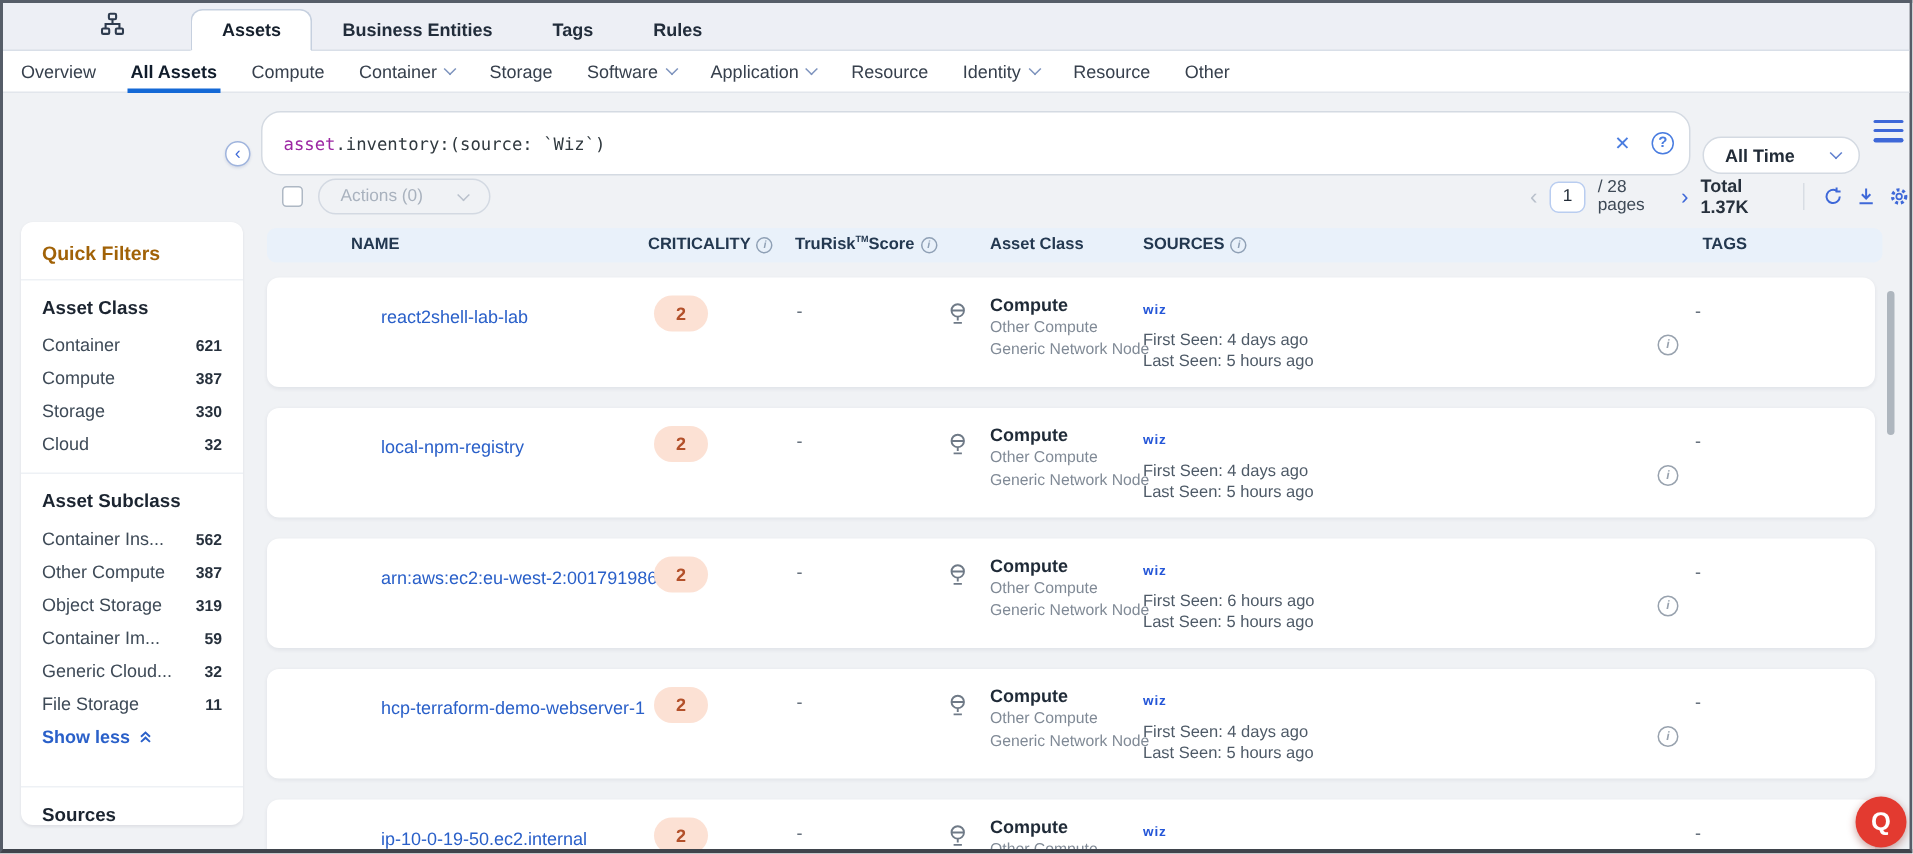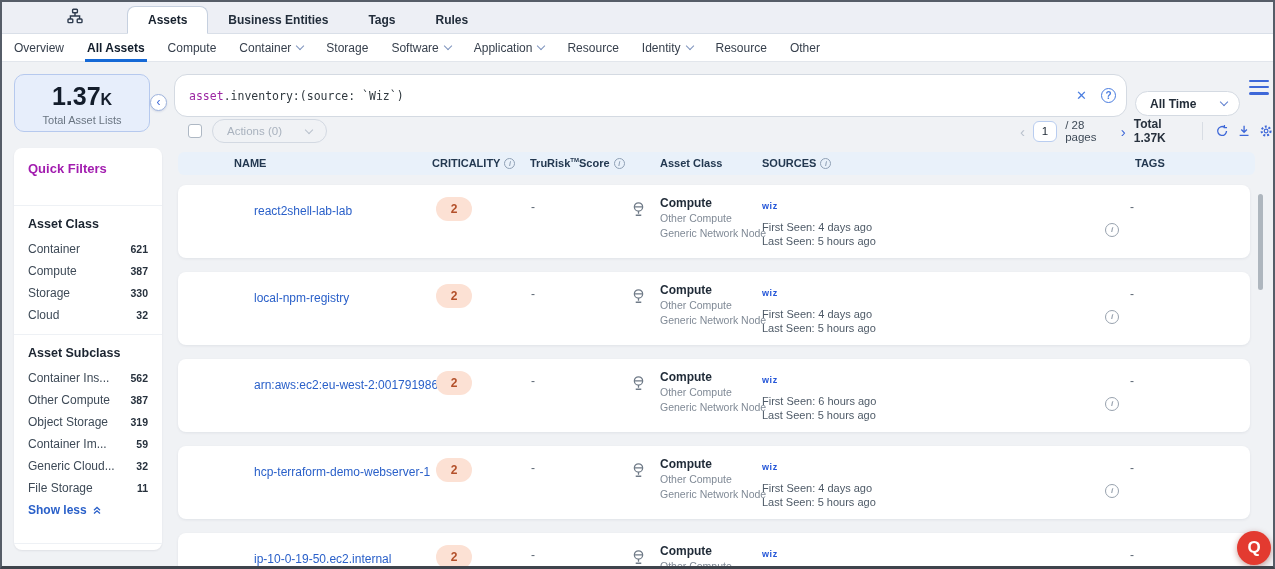--- a/index.html
+++ b/index.html
@@ -34,21 +34,21 @@
               border:1.5px solid #b6c9ee; border-radius:10px; text-align:center; padding-top:8px; }
   .sum-value { font-size:25px; font-weight:700; color:#141d2b; line-height:26px; }
   .sum-unit { font-size:16px; font-weight:700; }
   .sum-label { font-size:11px; color:#6a7582; margin-top:1px; }
   .collapse-btn { position:absolute; left:148px; top:92px; width:17px; height:17px; border-radius:50%;
                   background:#fff; border:1px solid #9fb4dd; color:#3f6ad8; font-size:12px; line-height:14px;
                   text-align:center; cursor:pointer; box-shadow:0 1px 2px rgba(40,70,140,.15); }
 
   .qf-card { position:absolute; left:12px; top:146px; width:148px; height:402px; background:#fff;
              border-radius:8px; box-shadow:0 1px 2px rgba(20,30,50,.08); overflow:hidden; }
-  .qf-title { padding:13px 14px 29px; font-size:13px; font-weight:700; color:#a21caf; border-bottom:1px solid #eef1f5; }
+  .qf-title { padding:13px 14px 10px; font-size:13px; font-weight:700; color:#a16207; border-bottom:1px solid #eef1f5; }
   .qf-sec { padding:11px 14px 4px; border-bottom:1px solid #eef1f5; }
   .qf-sec.last { border-bottom:none; }
   .qf-sec-title { font-size:12.5px; font-weight:700; color:#1b2430; margin-bottom:11px; }
   .qf-row { display:flex; justify-content:space-between; align-items:baseline; margin-bottom:8px; cursor:pointer; }
   .qf-label { font-size:12px; color:#3e4a57; }
   .qf-count { font-size:10.5px; font-weight:700; color:#27313d; }
   .show-less { display:flex; align-items:center; gap:5px; color:#2a60c9; font-size:12px; font-weight:700;
                margin:3px 0 22px; cursor:pointer; }
 
   
@@ -175,24 +175,20 @@
         <span class="chev"></span>
       </div>
     <div class="nav-item">
         <span>Resource</span>
       </div>
     <div class="nav-item">
         <span>Other</span>
       </div>
   </div>
 
-  <div class="sum-card">
-    <div class="sum-value"><span>1.37</span><span class="sum-unit">K</span></div>
-    <div class="sum-label">Total Asset Lists</div>
-  </div>
   <div class="collapse-btn">‹</div>
 
   <div class="qf-card">
     <div class="qf-title">Quick Filters</div>
 
     <div class="qf-sec">
       <div class="qf-sec-title">Asset Class</div>
       <div class="qf-row">
           <span class="qf-label">Container</span>
           <span class="qf-count">621</span>

